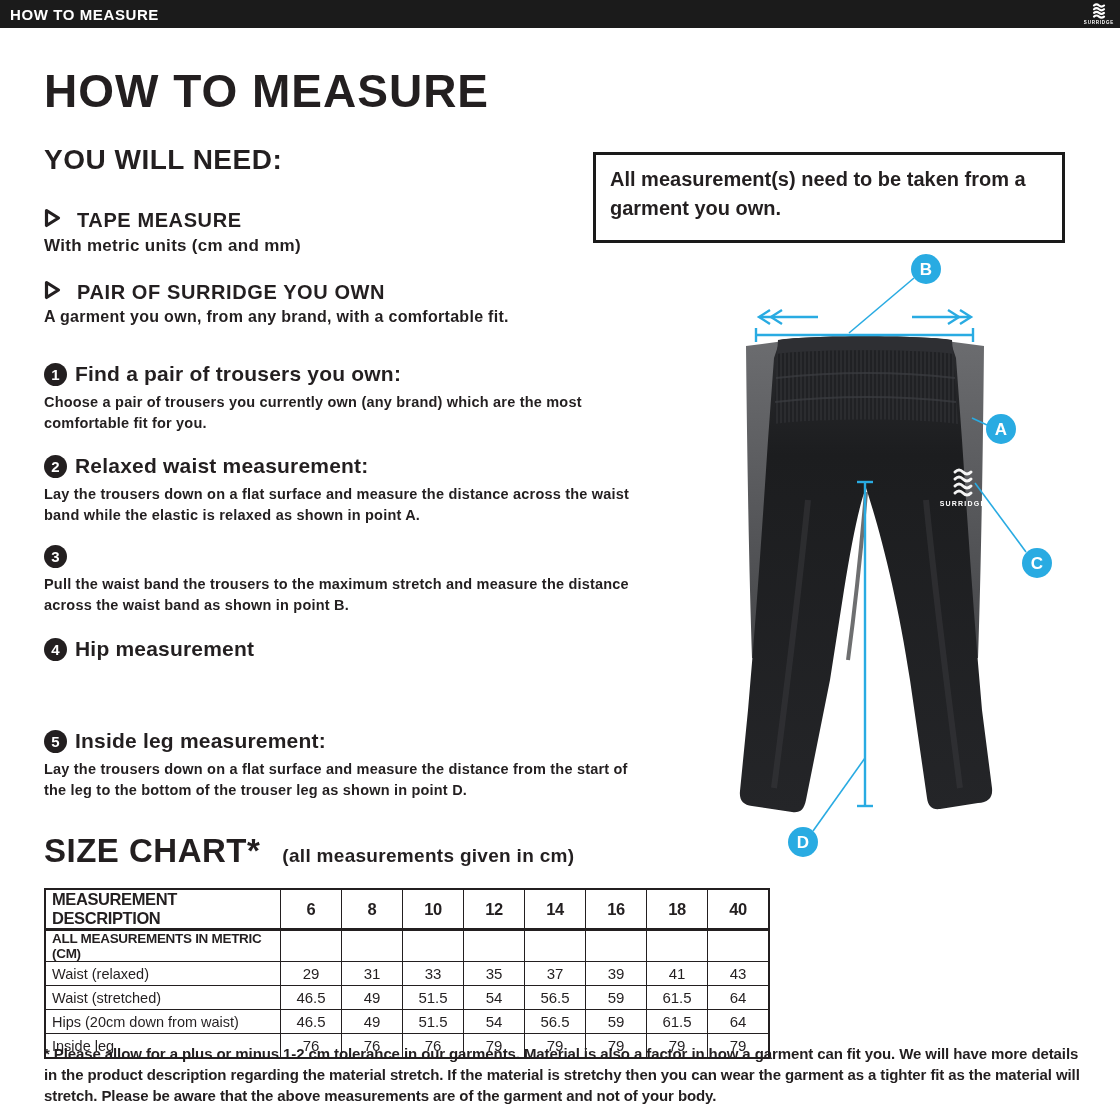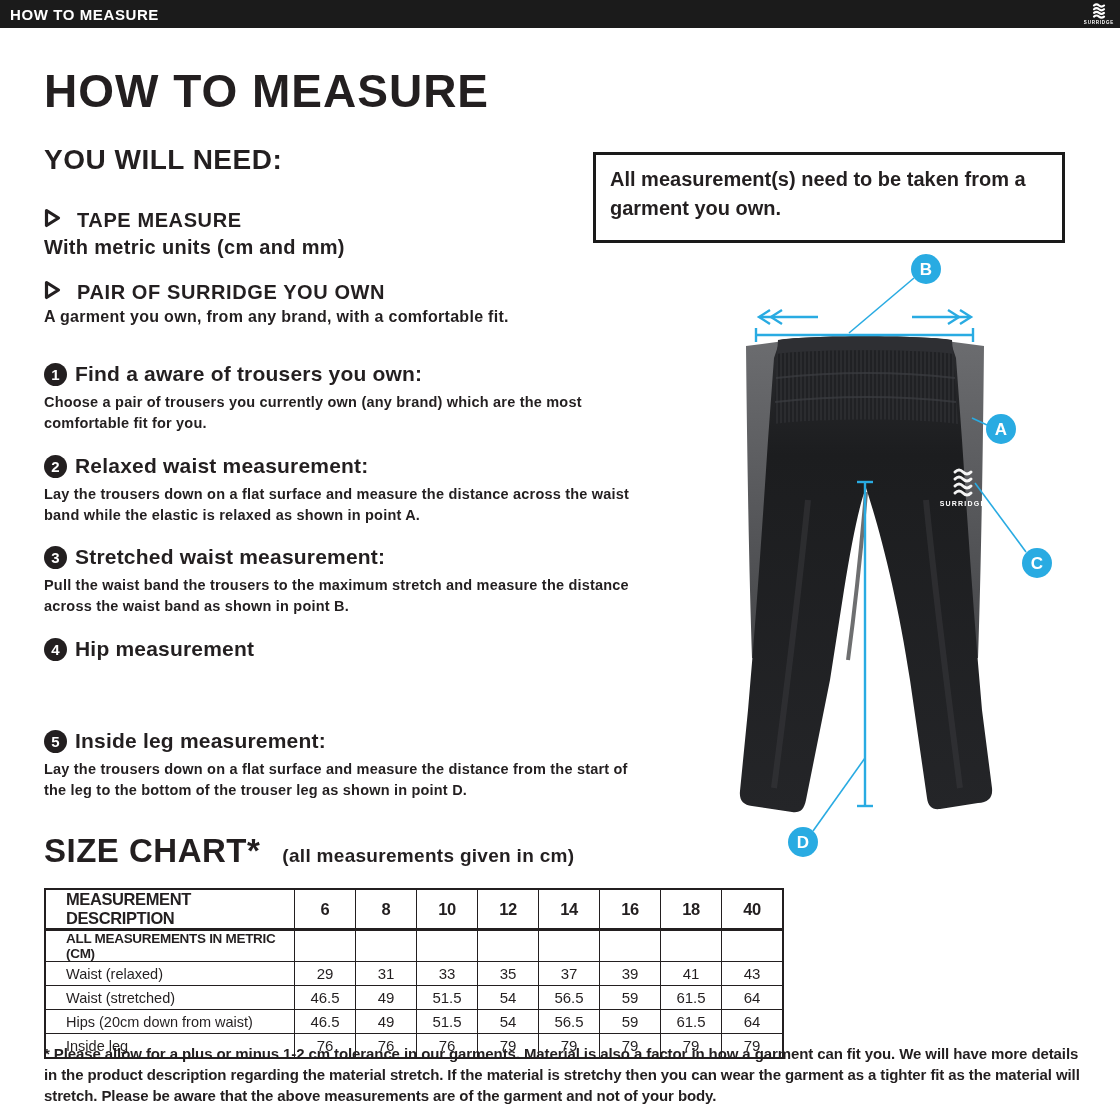--- a/index.html
+++ b/index.html
@@ -14,21 +14,21 @@
   .topbar-logo .s-glyph{color:#fff;font-weight:bold;font-size:15px;line-height:13px;}
   .topbar-logo .s-word{color:#fff;font-size:4.5px;font-weight:bold;letter-spacing:.8px;margin-top:1px;}
 
   h1.page-title{position:absolute;left:44px;top:64px;margin:0;font-size:46px;font-weight:800;
       letter-spacing:1px;}
   h2.need-heading{position:absolute;left:44px;top:144px;margin:0;font-size:28px;font-weight:800;letter-spacing:.5px;}
 
   .need-item{position:absolute;left:44px;width:560px;}
   .need-head{display:flex;align-items:center;gap:16px;}
   .need-label{font-size:20px;font-weight:800;letter-spacing:.6px;}
-  .need-desc{font-size:20px;font-weight:700;letter-spacing:.3px;margin-top:4px;}
+  .need-desc{font-size:17px;font-weight:700;letter-spacing:.3px;margin-top:4px;}
 
   .note-box{position:absolute;left:593px;top:152px;width:472px;height:91px;box-sizing:border-box;
       border:3px solid #1a1a1a;padding:10px 14px;font-size:20px;font-weight:bold;line-height:29px;}
 
   .step{position:absolute;left:44px;width:606px;}
   .step-head{display:flex;align-items:center;gap:8px;}
   .step-num{width:23px;height:23px;border-radius:50%;background:#231f20;color:#fff;
       font-size:15px;font-weight:bold;text-align:center;line-height:23px;flex:0 0 auto;}
   .step-title{font-size:21px;font-weight:800;letter-spacing:.2px;}
   .step-body{margin:6px 0 0 0;font-size:14.5px;font-weight:700;line-height:21px;letter-spacing:.2px;}
@@ -36,21 +36,21 @@
   .sizechart-head{position:absolute;left:44px;top:832px;display:flex;align-items:baseline;gap:22px;}
   .sizechart-title{font-size:33px;font-weight:800;letter-spacing:.5px;}
   .sizechart-sub{font-size:19px;font-weight:700;letter-spacing:.3px;}
 
   table.sizes{position:absolute;left:44px;top:888px;border-collapse:collapse;border:2px solid #231f20;
       font-family:"Liberation Sans",sans-serif;}
   table.sizes th,table.sizes td{border:1.5px solid #231f20;height:23px;text-align:center;
       font-size:15px;padding:0 4px;font-weight:400;}
   table.sizes thead th{height:25px;font-size:16.5px;font-weight:bold;letter-spacing:-.4px;
       border-bottom:3px solid #231f20;}
-  table.sizes th:first-child,table.sizes td:first-child{text-align:left;width:224px;padding-left:20px;}
+  table.sizes th:first-child,table.sizes td:first-child{text-align:left;width:224px;padding-left:6px;}
   table.sizes td:not(:first-child),table.sizes th:not(:first-child){width:52px;}
   table.sizes td.bold{font-weight:bold;font-size:13.5px;letter-spacing:-.3px;}
   table.sizes td.row-label{font-size:14.5px;margin-left:12px;}
 
   .footnote{position:absolute;left:44px;top:1043px;width:1050px;font-size:15px;font-weight:700;
       line-height:21px;letter-spacing:-.1px;}
 
   .figure{position:absolute;left:730px;top:240px;width:390px;height:630px;}
 </style>
 </head>
@@ -98,35 +98,34 @@
     <span class="need-label">PAIR OF SURRIDGE YOU OWN</span>
   </div>
   <div class="need-desc" style="font-size:16px;">A garment you own, from any brand, with a comfortable fit.</div>
 </div>
 
 <div class="note-box">All measurement(s) need to be taken from a garment you own.</div>
 
 <div class="step" style="top:362px;">
   <div class="step-head">
     <span class="step-num">1</span>
-    <span class="step-title">Find a aware of trousers you own:</span>
+    <span class="step-title">Find a pair of trousers you own:</span>
   </div>
   <p class="step-body">Choose a pair of trousers you currently own (any brand) which are the most comfortable fit for you.</p>
 </div>
 <div class="step" style="top:454px;">
   <div class="step-head">
     <span class="step-num">2</span>
     <span class="step-title">Relaxed waist measurement:</span>
   </div>
   <p class="step-body">Lay the trousers down on a flat surface and measure the distance across the waist band while the elastic is relaxed as shown in point A.</p>
 </div>
 <div class="step" style="top:545px;">
   <div class="step-head">
     <span class="step-num">3</span>
-    <span class="step-title">Stretched waist measurement:</span>
   </div>
   <p class="step-body">Pull the waist band the trousers to the maximum stretch and measure the distance across the waist band as shown in point B.</p>
 </div>
 <div class="step" style="top:637px;">
   <div class="step-head">
     <span class="step-num">4</span>
     <span class="step-title">Hip measurement</span>
   </div>
 </div>
 <div class="step" style="top:729px;">

